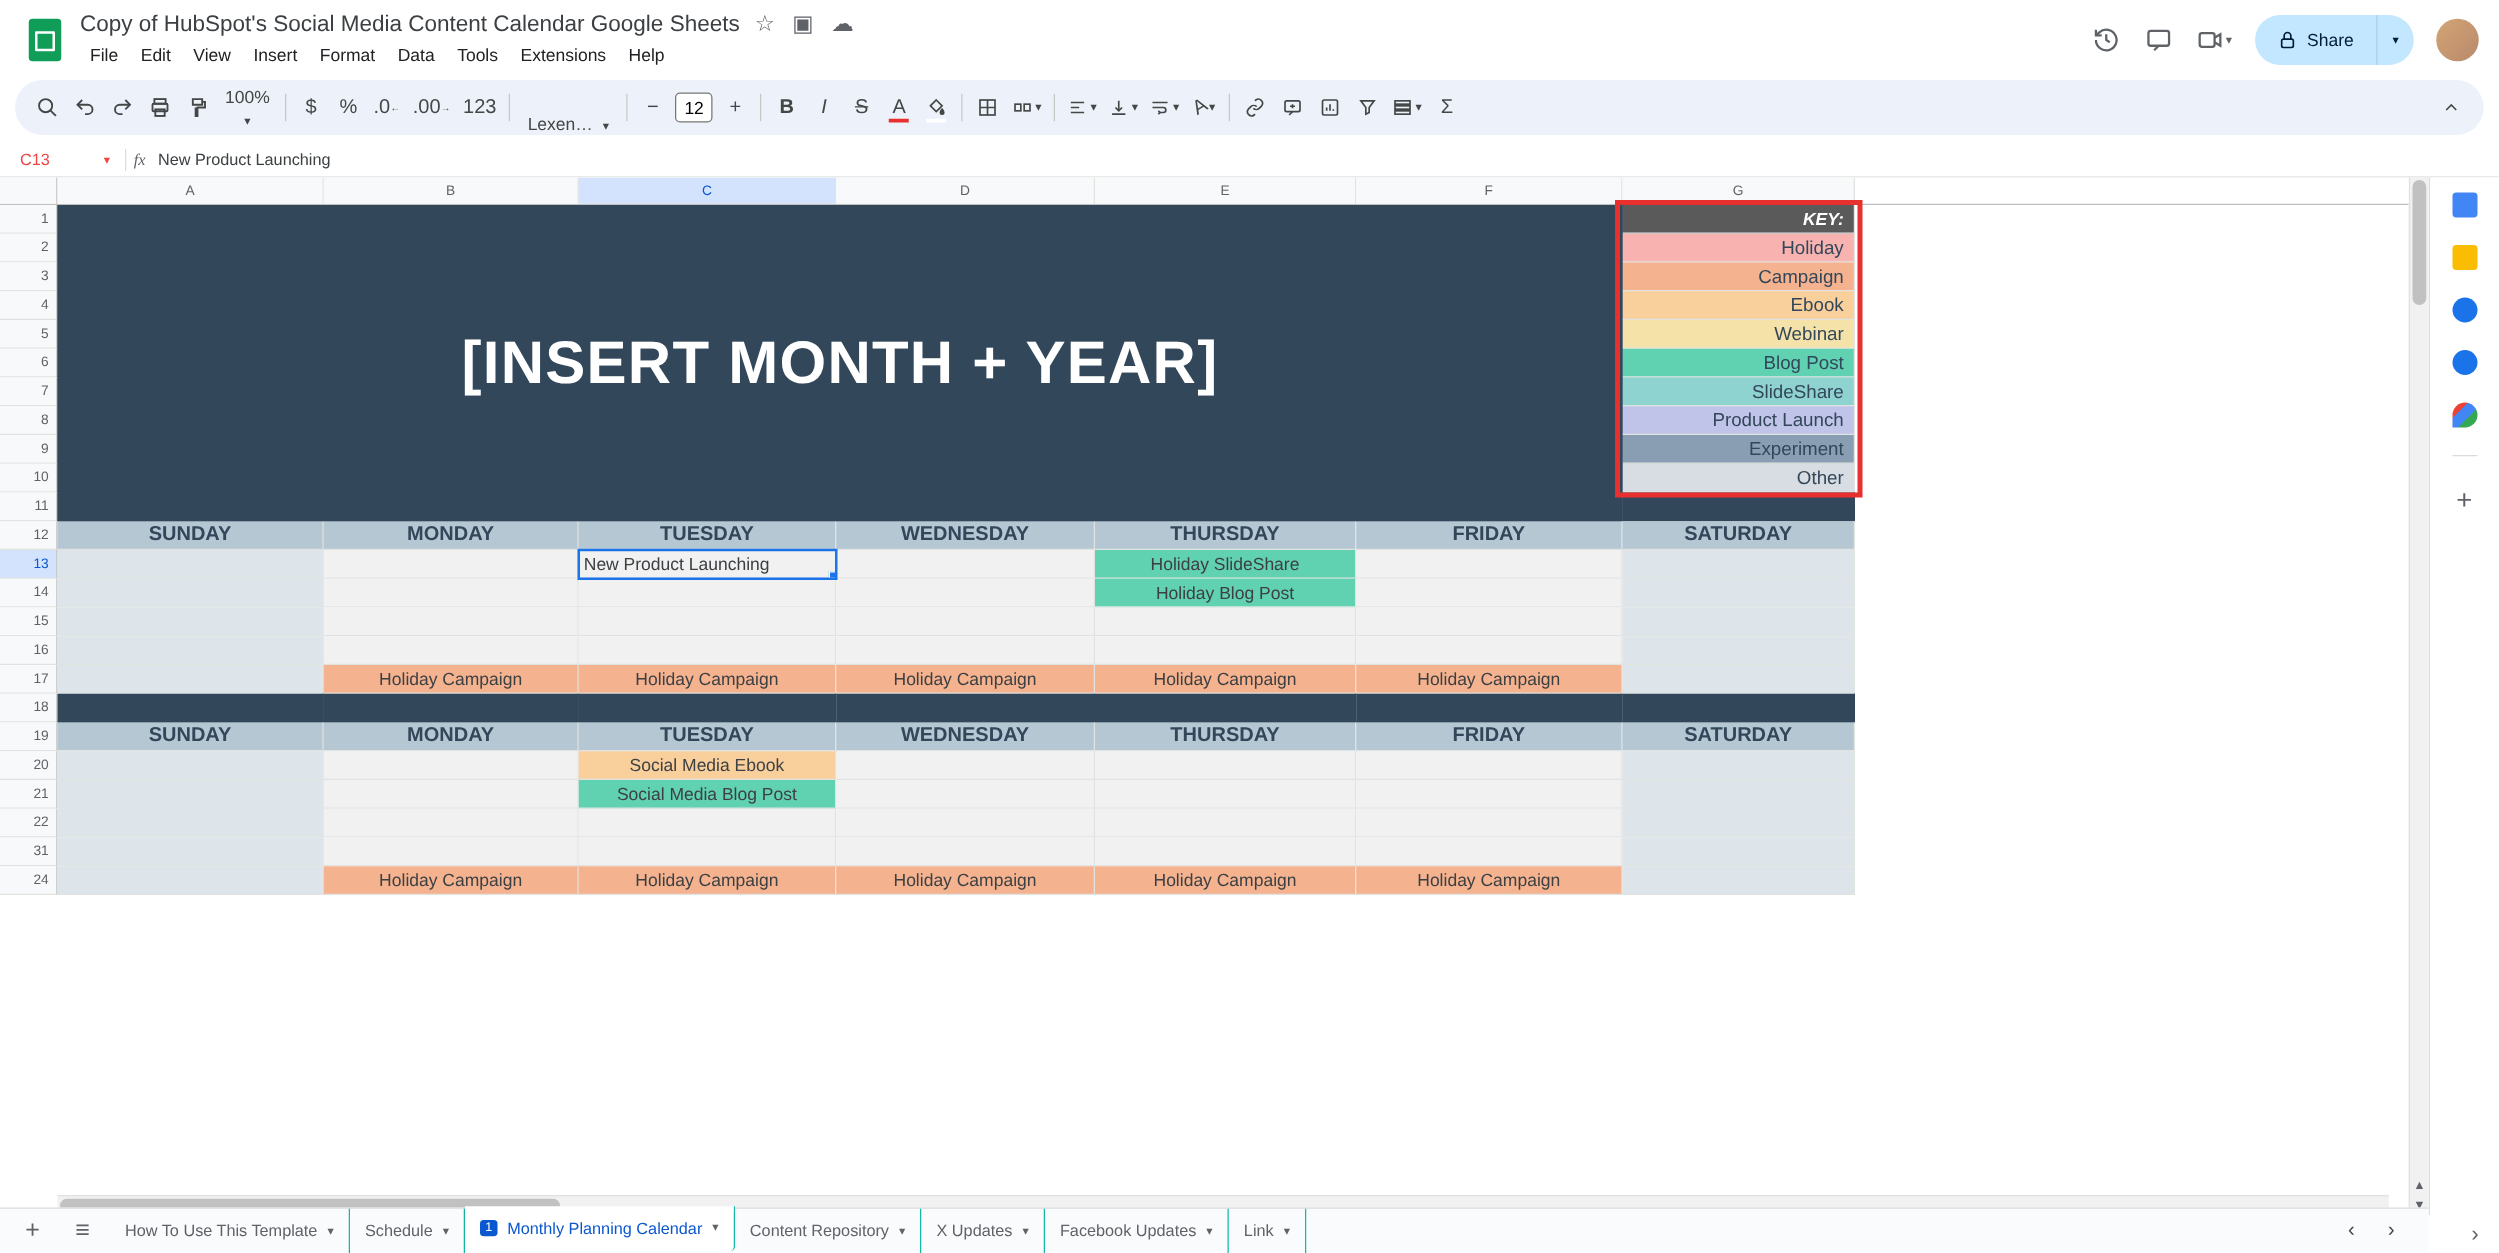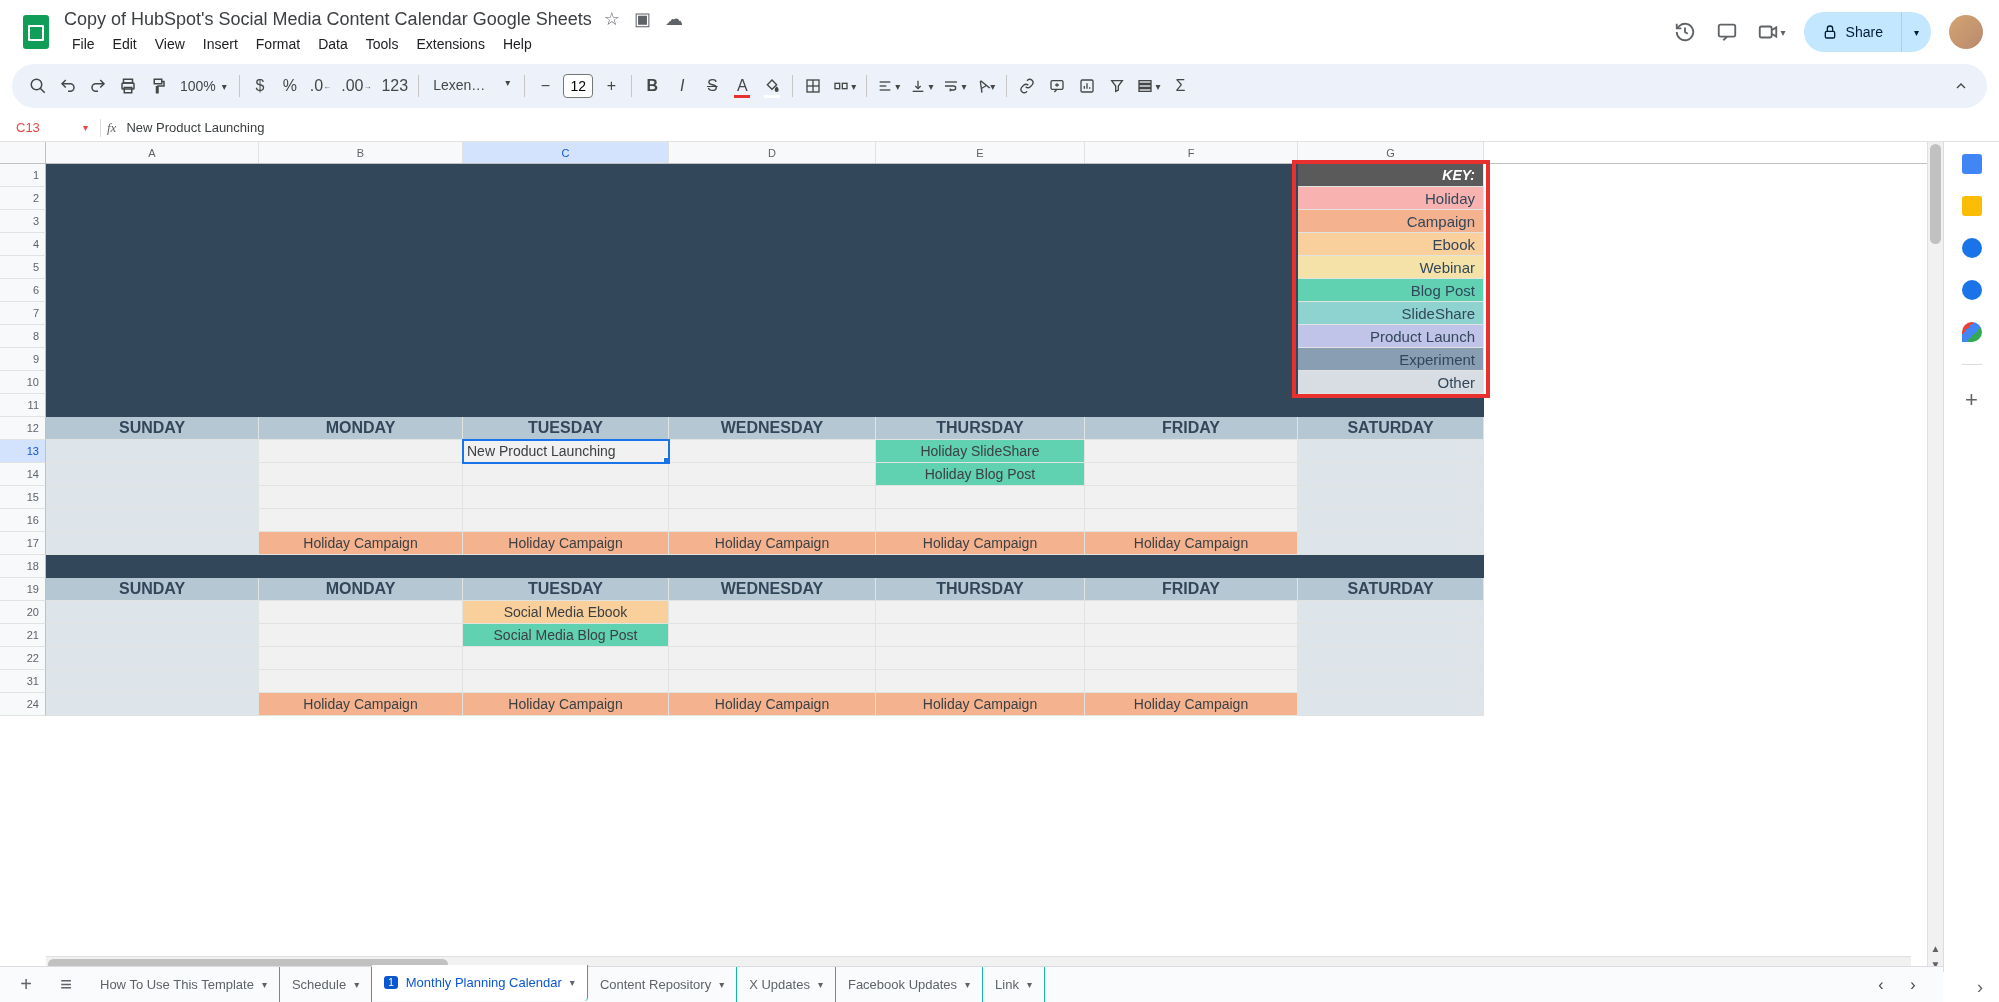--- a/index.html
+++ b/index.html
@@ -19,22 +19,22 @@
   .hdr-icon { width:24px; height:24px; color:#5f6368; display:flex; align-items:center; justify-content:center; cursor:pointer; font-size:20px; }
   .share-btn-group { display:flex; align-items:center; background:#c2e7ff; border-radius:40px; height:40px; padding:0; overflow:hidden; }
   .share-btn { display:flex; align-items:center; gap:8px; padding:0 18px; height:100%; font-size:14px; font-weight:500; color:#001d35; cursor:pointer; }
   .share-caret { padding:0 12px; height:100%; display:flex; align-items:center; border-left:1px solid rgba(0,0,0,.1); color:#001d35; }
   .avatar { width:34px; height:34px; border-radius:50%; background: linear-gradient(135deg,#d4a574,#b8896c); }
 
   
   .toolbar { display:flex; align-items:center; padding: 6px 12px; margin: 8px 12px 0 12px; background:#edf2fa; border-radius: 24px; height:44px; gap:2px; }
   .tb-btn { min-width:28px; height:30px; display:flex; align-items:center; justify-content:center; border-radius:4px; cursor:pointer; color:#444746; font-size:16px; padding:0 4px; }
   .tb-sep { width:1px; height:22px; background:#c7c7c7; margin:0 4px; }
-  .zoom-box { font-size:14px; padding:0 6px; display:flex; align-items:center; gap:6px; }
-  .font-box { font-size:14px; padding:0 8px; display:flex; align-items:flex-start; gap:20px; min-width:72px;margin-top:12px; }
+  .zoom-box { font-size:14px; padding:0 6px; display:flex; align-items:center; gap:6px;flex-direction:column; }
+  .font-box { font-size:14px; padding:0 8px; display:flex; align-items:flex-end; gap:8px; min-width:72px;margin-top:12px; }
   .font-size-box { display:flex; align-items:center; gap:4px; }
   .font-size-input { width:30px; height:24px; border:1px solid #747775; border-radius:4px; text-align:center; font-size:14px; background:#fff; }
   .text-color { position:relative; }
   .text-color::after { content:''; position:absolute; bottom:3px; left:6px; right:6px; height:3px; background:#e8312f; }
   .fill-color { position:relative; }
   .fill-color::after { content:''; position:absolute; bottom:3px; left:6px; right:6px; height:3px; background:#fff; }
   .tb-collapse { margin-left:auto; }
 
   
   .formula-bar { display:flex; align-items:center; height:28px; border-bottom:1px solid #e1e3e1; padding-left:6px; margin-top:6px; }
@@ -612,20 +612,21 @@
           <div class="cell cw-D c-campaign centered">Holiday Campaign</div>
           <div class="cell cw-E c-campaign centered">Holiday Campaign</div>
           <div class="cell cw-F c-campaign centered">Holiday Campaign</div>
           <div class="cell cw-G weekend-bg"></div>
         </div>
       </div>
     <div class="key-outline" id="key-outline" style="left: 1292px; top: 18px; width: 198px; height: 238px;"></div>
     <div class="h-scroll">
         <div class="h-scroll-thumb"></div>
       </div>
+  <div class="cell hdr-dark title-big" style="position: absolute; left: 46px; top: 22px; width: 1252px; height: 253px; border: none;">[INSERT MONTH + YEAR]</div>
     </div>
   <div class="v-scroll">
     <div class="v-scroll-thumb"></div>
     <div class="v-arrows">
         <div class="v-arr">▲</div>
         <div class="v-arr">▼</div>
       </div>
   </div>
   <div class="side-panel">
     <div class="sp-icon sp-calendar"></div>

